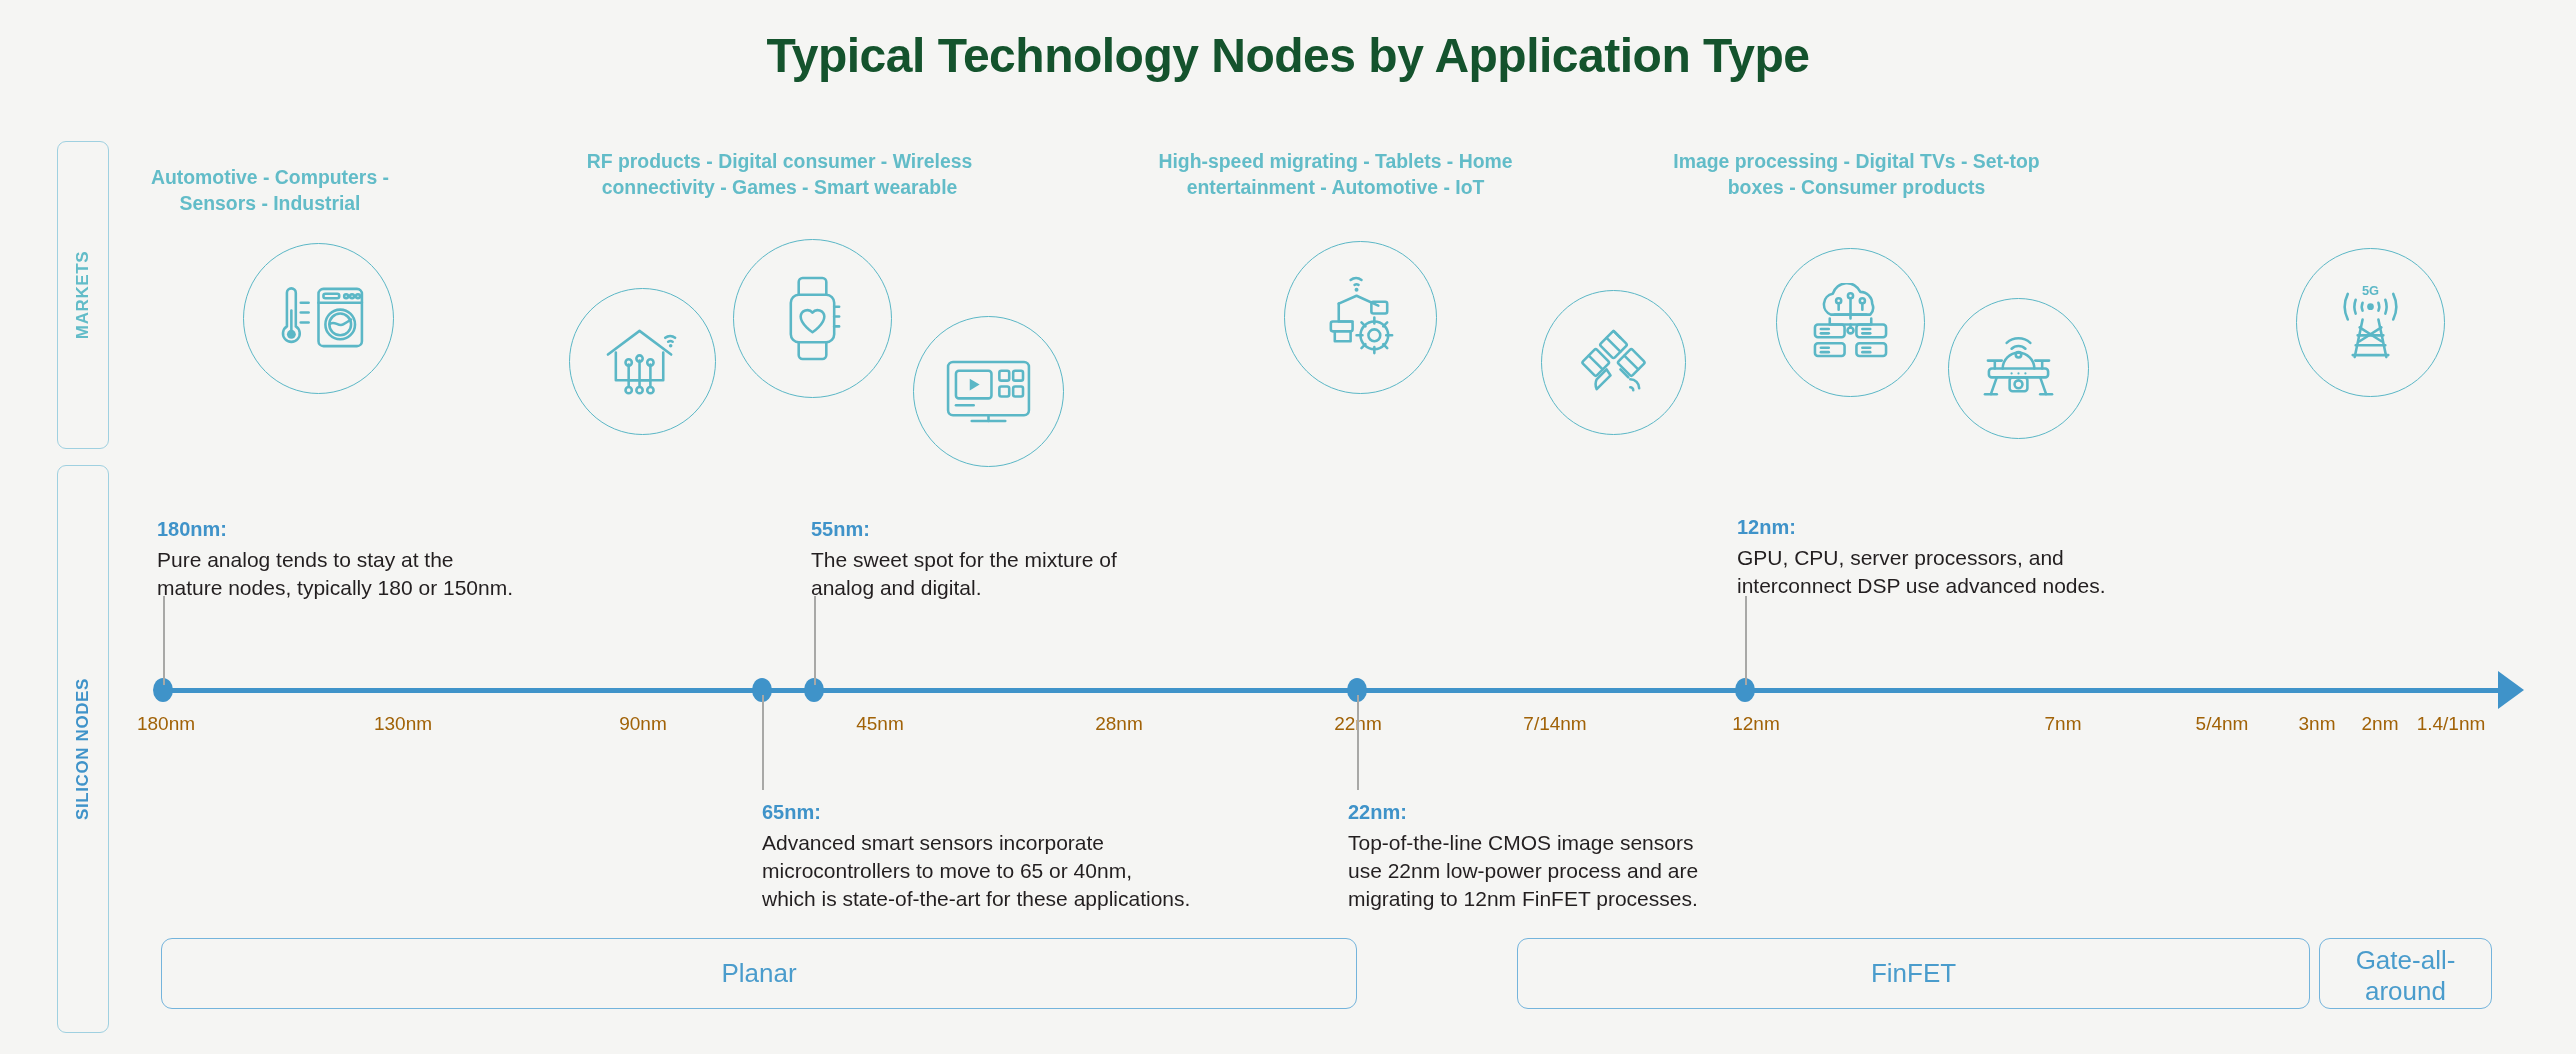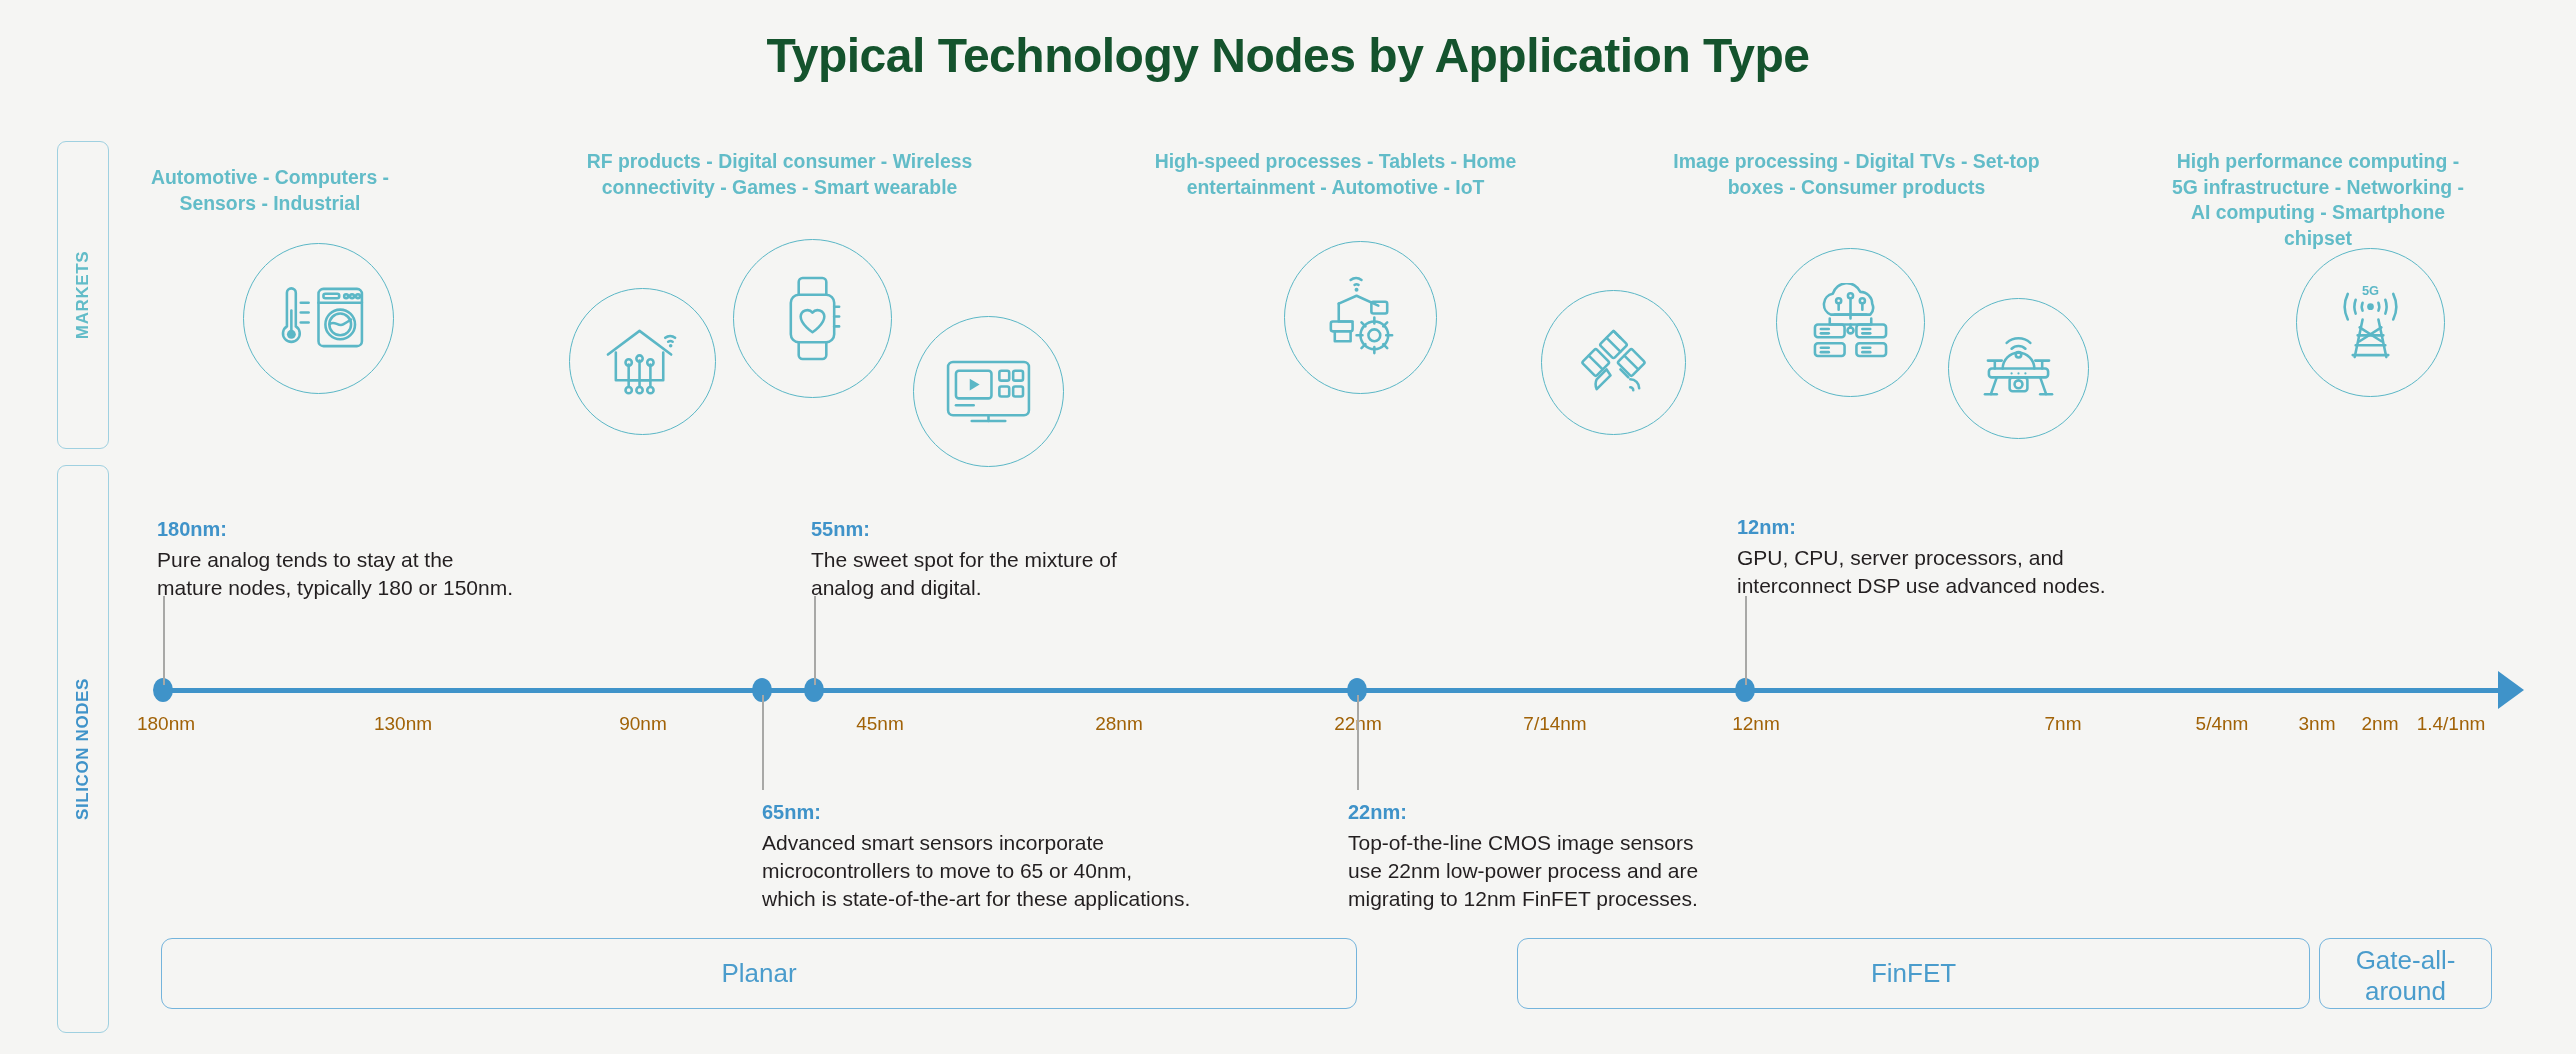--- a/index.html
+++ b/index.html
@@ -242,21 +242,21 @@
       <path d="M26 23l10 6-10 6z" fill="#5bb7c6" stroke="none"></path>
       <rect x="56" y="15" width="10" height="10" rx="2"></rect>
       <rect x="70" y="15" width="10" height="10" rx="2"></rect>
       <rect x="56" y="31" width="10" height="10" rx="2"></rect>
       <rect x="70" y="31" width="10" height="10" rx="2"></rect>
       <line x1="12" y1="50" x2="30" y2="50"></line>
     </svg>
   </div>
 
   <div class="market-label" style="left:1142px; top:149px; width:387px;">
-    <span>High-speed processes - Tablets - Home</span><br>
+    <span>High-speed migrating - Tablets - Home</span><br>
     <span>entertainment - Automotive - IoT</span>
   </div>
   <div class="circle" style="left:1284px; top:241px; width:153px; height:153px;">
     <svg width="87" height="87" viewBox="0 0 88 88" fill="none" stroke="#5bb7c6" stroke-width="2.6" stroke-linecap="round" stroke-linejoin="round">
       <path d="M34 6a9 9 0 0 1 11 0M38 11a4 4 0 0 1 4 0"></path>
       <circle cx="40" cy="16" r="2" fill="#5bb7c6" stroke="none"></circle>
       <path d="M22 30l18-8 22 10"></path>
       <rect x="55" y="28" width="16" height="12" rx="2"></rect>
       <path d="M22 30v18h14"></path>
       <rect x="14" y="48" width="22" height="10" rx="2"></rect>
@@ -323,25 +323,20 @@
       <line x1="8" y1="64" x2="20" y2="64"></line>
       <line x1="64" y1="64" x2="76" y2="64"></line>
       <rect x="33" y="47" width="18" height="14" rx="3"></rect>
       <circle cx="42" cy="54" r="4"></circle>
       <circle cx="35" cy="43" r="1.1" fill="#5bb7c6" stroke="none"></circle>
       <circle cx="42" cy="43" r="1.1" fill="#5bb7c6" stroke="none"></circle>
       <circle cx="49" cy="43" r="1.1" fill="#5bb7c6" stroke="none"></circle>
     </svg>
   </div>
 
-  <div class="market-label" style="left:2159px; top:149px; width:318px;">
-    <span>High performance computing -</span><br>
-    <span>5G infrastructure - Networking -</span><br>
-    <span>AI computing - Smartphone chipset</span>
-  </div>
   <div class="circle" style="left:2296px; top:248px; width:149px; height:149px;">
     <svg width="83" height="85" viewBox="0 0 84 86" fill="none" stroke="#5bb7c6" stroke-width="2.6" stroke-linecap="round" stroke-linejoin="round">
       <text x="42" y="15" font-family="Liberation Sans, sans-serif" font-size="13" font-weight="bold" fill="#5bb7c6" stroke="none" text-anchor="middle">5G</text>
       <path d="M27 34a20 20 0 0 1 0-14M57 20a20 20 0 0 1 0 14"></path>
       <path d="M19 40a30 30 0 0 1 0-26M65 14a30 30 0 0 1 0 26"></path>
       <path d="M34 31a10 10 0 0 1 0-8M50 23a10 10 0 0 1 0 8"></path>
       <circle cx="42" cy="27" r="3.4" fill="#5bb7c6" stroke="none"></circle>
       <path d="M34 40l-8 38M50 40l8 38"></path>
       <path d="M29 56h26M27 66h30M24 76h36"></path>
       <path d="M31 48l22 14M53 48L31 62"></path>

